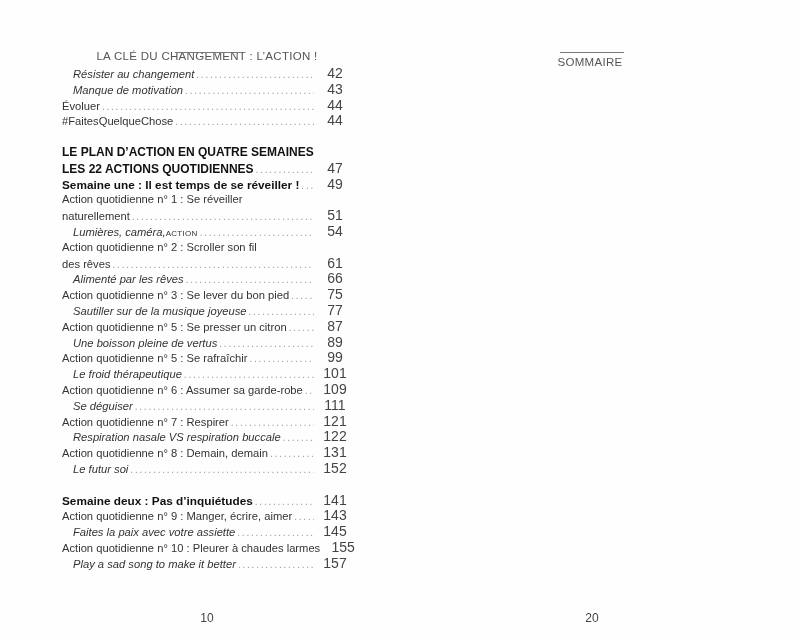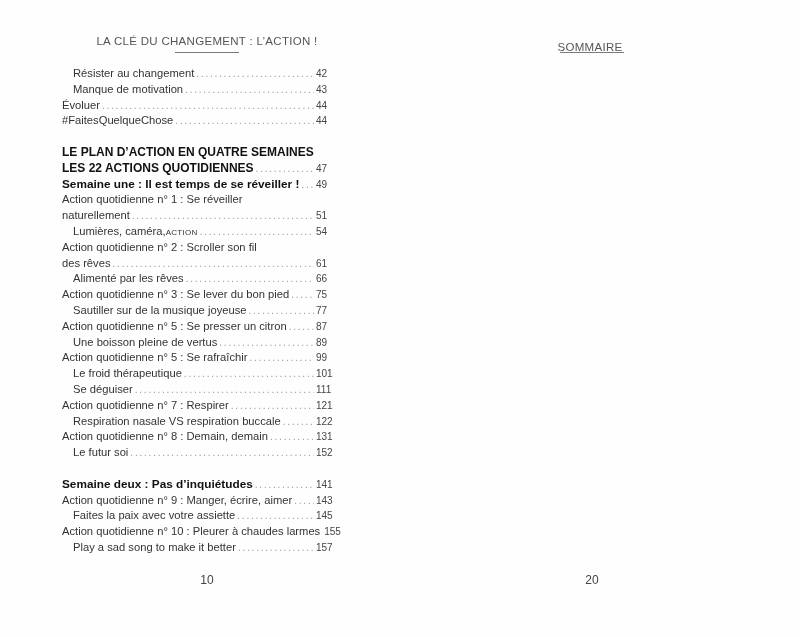--- a/index.html
+++ b/index.html
@@ -10,62 +10,62 @@
       color: #2a2a2a;
       position: relative;
     }
     .page {
       position: absolute; top: 0; height: 637px; width: 400px;
       background: #fefefe;
     }
     .page.left { left: 0; }
     .page.right { left: 400px; }
     .running-head {
-      position: absolute; top: 35px; left: 0; width: 400px;
+      position: absolute; top: 50px; left: 0; width: 400px;
       text-align: center;
       font-size: 11.5px; letter-spacing: 0.3px;
       color: #555;
     }
     .page.left .running-head { left: 7px; }
     .page.right .running-head { left: 0; width: 380px; margin-top: 6px; }
     .underline {
       position: absolute; height: 1px; background: #7a7a7a;
     }
     .toc {
       position: absolute; list-style: none; margin: 0; padding: 0;
     }
     .page.left .toc { left: 62px; top: 66px; width: 292px; }
     .row {
       display: flex; align-items: baseline;
       height: 15.8px; line-height: 15.8px;
       font-size: 11.2px; color: #333;
       white-space: nowrap;
     }
-    .row.indent .label { padding-left: 11px; }
+    .row.indent .label { padding-left: 11px; font-style: italic; }
     .row.bold { font-weight: bold; color: #111; font-size: 11.8px; }
     .row.heading { font-weight: bold; color: #111; font-size: 12px; }
     .row.gap { height: 15.8px; }
     .row .label { flex: 0 0 auto; }
     .row .dots {
       flex: 1 1 auto; overflow: hidden; color: #9a9a9a;
       margin: 0 2px; letter-spacing: 1.6px; font-weight: normal;
       font-size: 10px;
     }
     .row .dots::after {
       content: ". . . . . . . . . . . . . . . . . . . . . . . . . . . . . . . . . . . . . . . . . . . . . . . . . . . . . . . . . . . . . . . . . . . .";
       letter-spacing: -0.5px;
     }
     .row .num {
-      flex: 0 0 38px; text-align: left; font-weight: normal;
-      font-size: 10px; color: #444;
+      flex: 0 0 38px; text-align: center; font-weight: normal;
+      font-size: 14px; color: #444;
     }
     .row.nodots .dots::after { content: ""; }
     .smallcaps { font-size: 8px; letter-spacing: 0.3px; }
     .folio {
-      position: absolute; top: 573px; font-size: 12px; color: #444;
+      position: absolute; top: 611px; font-size: 12px; color: #444;
       width: 40px; text-align: center;
     }
   </style>
 </head>
 <body>
 
 <div class="page left">
   <div class="running-head">LA CLÉ DU CHANGEMENT : L’ACTION !</div>
   <div class="underline" style="left:175px; top:52px; width:64px;"></div>
   <ul class="toc">
@@ -159,20 +159,25 @@
       <li class="row">
         <span class="label">Action quotidienne n° 5 : Se rafraîchir</span>
         <span class="dots"></span>
         <span class="num">99</span>
       </li>
       <li class="row indent">
         <span class="label">Le froid thérapeutique</span>
         <span class="dots"></span>
         <span class="num">101</span>
       </li>
+      <li class="row">
+        <span class="label">Action quotidienne n° 6 : Assumer sa garde-robe</span>
+        <span class="dots"></span>
+        <span class="num">109</span>
+      </li>
       <li class="row indent">
         <span class="label">Se déguiser</span>
         <span class="dots"></span>
         <span class="num">111</span>
       </li>
       <li class="row">
         <span class="label">Action quotidienne n° 7 : Respirer</span>
         <span class="dots"></span>
         <span class="num">121</span>
       </li>

